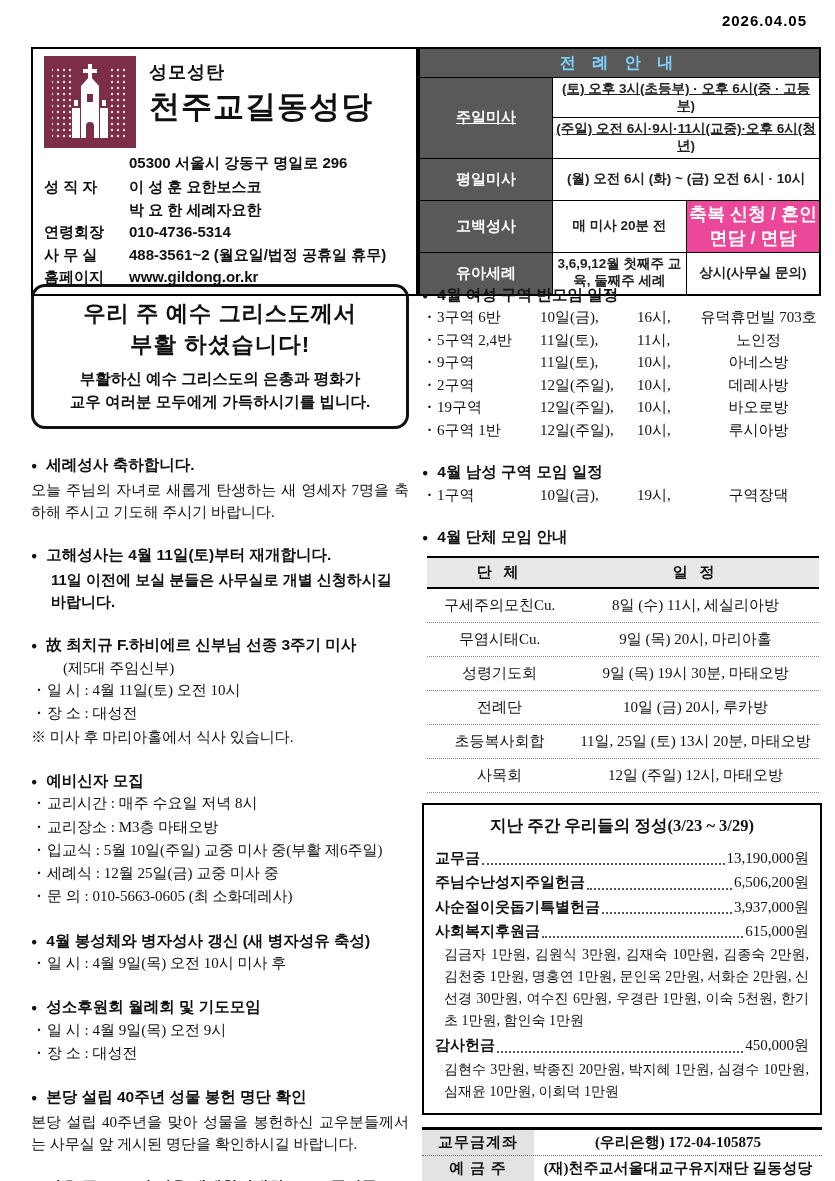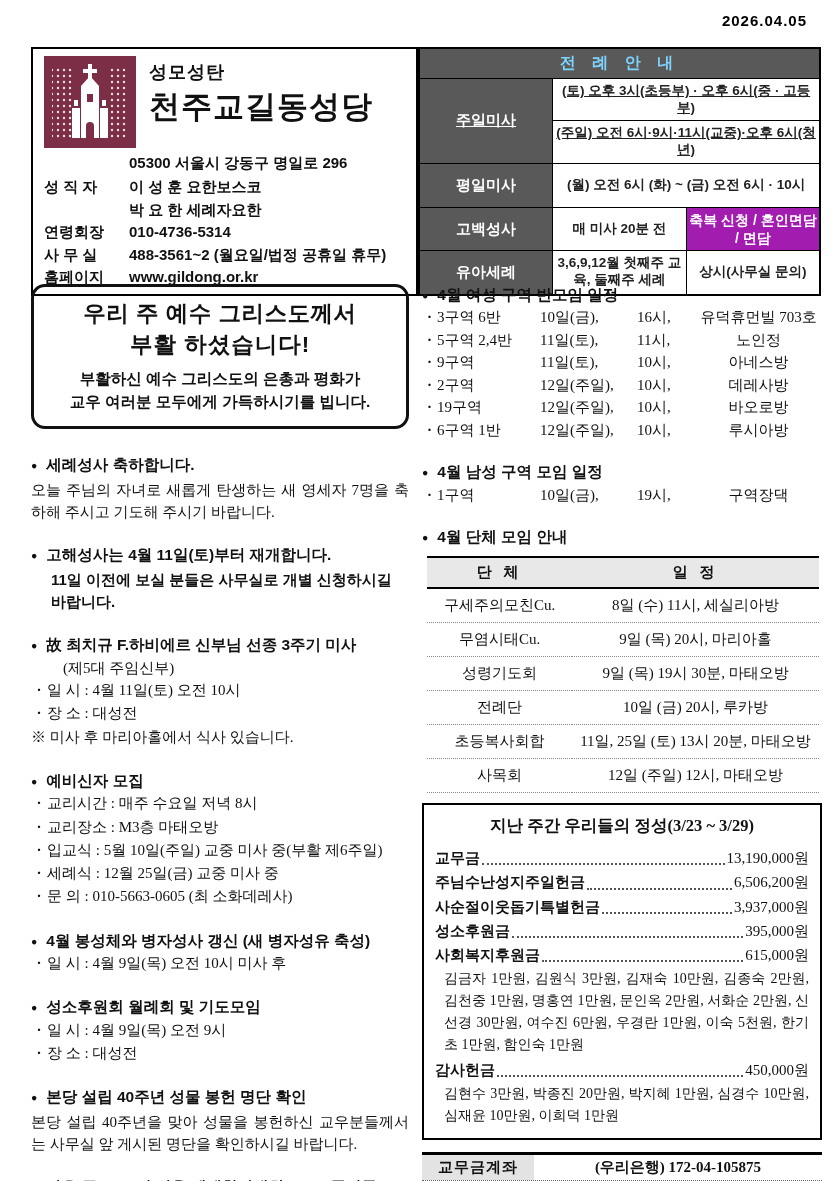--- a/index.html
+++ b/index.html
@@ -37,21 +37,21 @@
     border:2px solid #000; table-layout:fixed;
     font-family:"Liberation Sans", sans-serif;
   }
   table.liturgy td { border:1.5px solid #000; padding:1px 2px; text-align:center; }
   .lt-head {
     background:#595959; color:#7dd3fc; font-weight:bold; font-size:16px;
     letter-spacing:6px; height:25px;
   }
   .lt-label { background:#595959; color:#fff; font-weight:bold; font-size:15px; width:84px; }
   .lt-val  { font-size:13.5px; font-weight:bold; color:#222; line-height:1.25; }
-  .lt-dark { background:#a21caf; color:#fff; font-weight:bold; font-size:14px; line-height:1.3; }
+  .lt-dark { background:#ec4899; color:#fff; font-weight:bold; font-size:18px; line-height:1.3; }
   .r-sun  td { height:36px;text-decoration:underline; }
   .r-week td { height:38px; }
   .r-conf td { height:37px; }
   .r-inf  td { height:37px; }
 
   
   .cols { position:absolute; left:31px; top:284px; width:791px; display:flex; gap:13px; }
   .left-col  { width:378px; flex:0 0 378px; }
   .right-col { flex:1; min-width:0; }
 
@@ -364,25 +364,20 @@
           <span class="don-label">주님수난성지주일헌금</span>
           <span class="don-leader"></span>
           <span class="don-amount">6,506,200원</span>
         </div>
         <div class="don-row">
           <span class="don-label">사순절이웃돕기특별헌금</span>
           <span class="don-leader"></span>
           <span class="don-amount">3,937,000원</span>
         </div>
         <div class="don-row">
-          <span class="don-label">성소후원금</span>
-          <span class="don-leader"></span>
-          <span class="don-amount">395,000원</span>
-        </div>
-        <div class="don-row">
           <span class="don-label">사회복지후원금</span>
           <span class="don-leader"></span>
           <span class="don-amount">615,000원</span>
         </div>
         <div class="don-donors">김금자 1만원, 김원식 3만원, 김재숙 10만원, 김종숙 2만원, 김천중 1만원, 명홍연 1만원, 문인옥 2만원, 서화순 2만원, 신선경 30만원, 여수진 6만원, 우경란 1만원, 이숙 5천원, 한기초 1만원, 함인숙 1만원</div>
 
         <div class="don-row">
           <span class="don-label">감사헌금</span>
           <span class="don-leader"></span>
           <span class="don-amount">450,000원</span>

